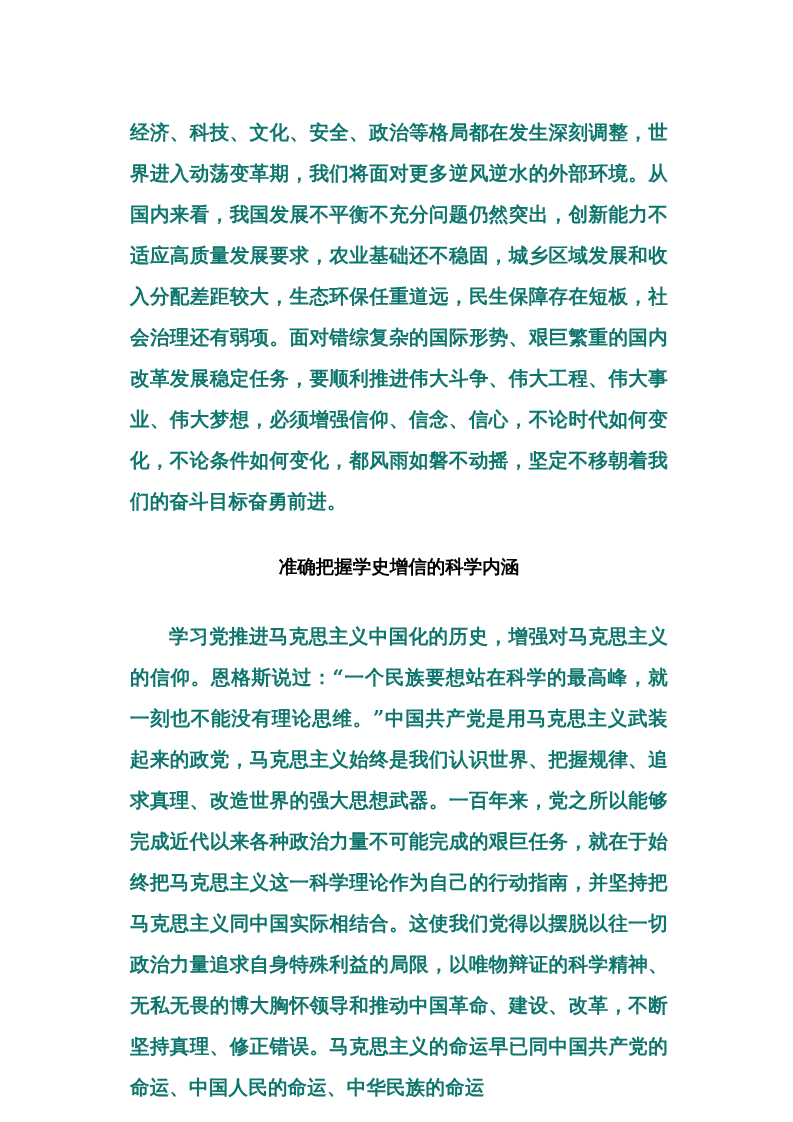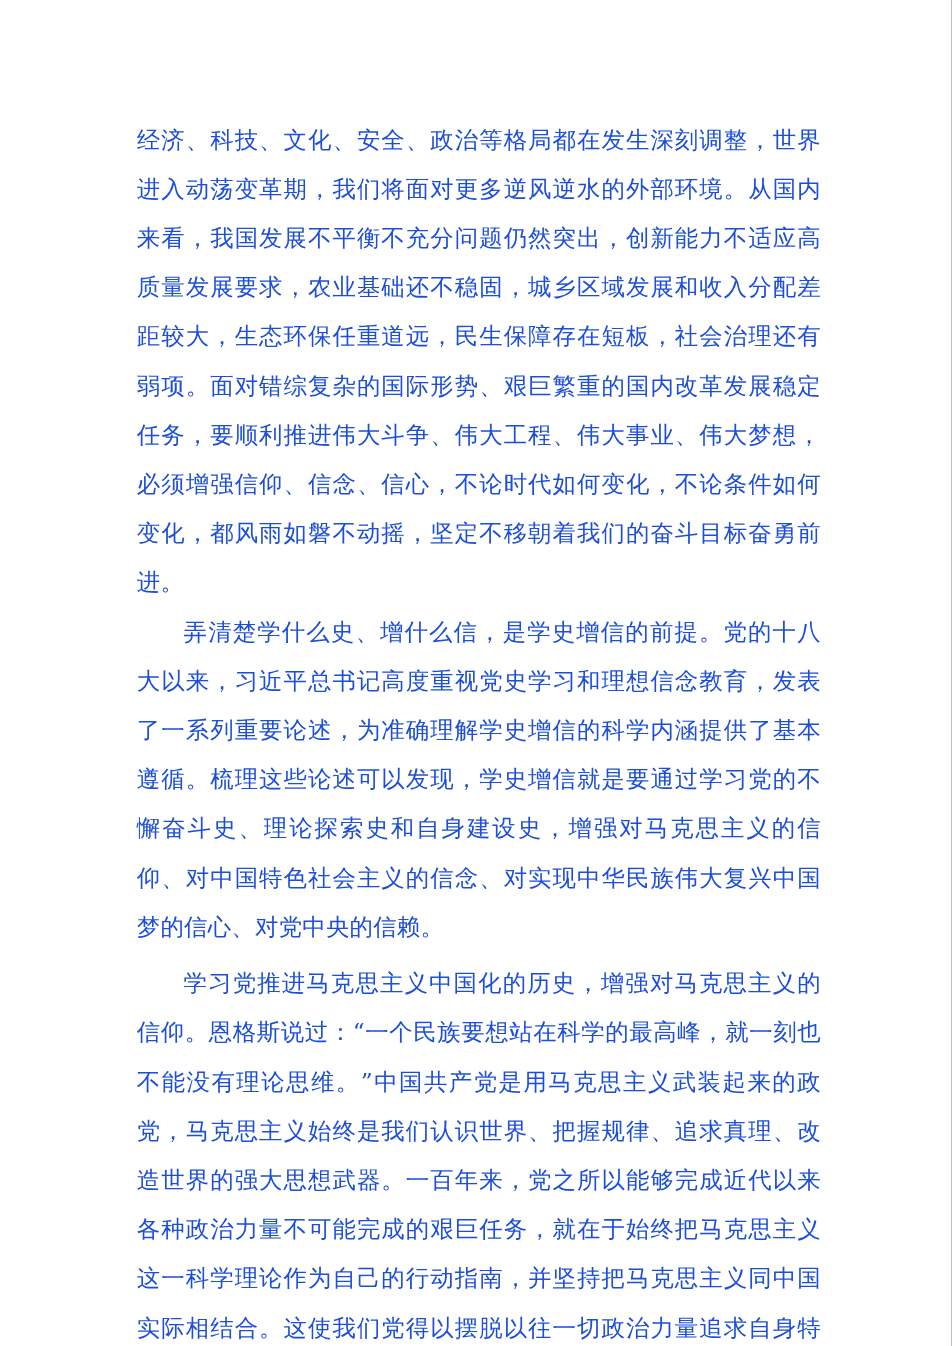--- a/index.html
+++ b/index.html
@@ -19,27 +19,28 @@
     box-sizing: border-box;
     overflow: hidden;
   }
   .content {
     position: absolute;
     left: 114px;
     top: 96px;
     width: 570px;
   }
   p.para {
-    margin: 0;
+    margin: 16px;
     font-size: 19.5px;
     line-height: 41px;
     text-align: justify;
     text-justify: inter-ideograph;
-    color: #1d4ed8;
+    color: #0f766e;
     letter-spacing: 0.2px;
+    font-weight: bold;
   }
   p.indent {
     text-indent: 2em;
   }
   h2.heading {
     margin: 0;
     padding: 12px 0 10px 0;
     font-size: 18.5px;
     line-height: 34px;
     font-weight: bold;
@@ -62,22 +63,22 @@
   }
 </style>
 </head>
 <body>
 
 <div class="page">
   <div class="content">
 
     <p class="para">经济、科技、文化、安全、政治等格局都在发生深刻调整，世界进入动荡变革期，我们将面对更多逆风逆水的外部环境。从国内来看，我国发展不平衡不充分问题仍然突出，创新能力不适应高质量发展要求，农业基础还不稳固，城乡区域发展和收入分配差距较大，生态环保任重道远，民生保障存在短板，社会治理还有弱项。面对错综复杂的国际形势、艰巨繁重的国内改革发展稳定任务，要顺利推进伟大斗争、伟大工程、伟大事业、伟大梦想，必须增强信仰、信念、信心，不论时代如何变化，不论条件如何变化，都风雨如磐不动摇，坚定不移朝着我们的奋斗目标奋勇前进。</p>
 
+    <h2 class="heading">准确把握学史增信的科学内涵</h2>
 
-    <p class="para indent">弄清楚学什么史、增什么信，是学史增信的前提。党的十八大以来，习近平总书记高度重视党史学习和理想信念教育，发表了一系列重要论述，为准确理解学史增信的科学内涵提供了基本遵循。梳理这些论述可以发现，学史增信就是要通过学习党的不懈奋斗史、理论探索史和自身建设史，增强对马克思主义的信仰、对中国特色社会主义的信念、对实现中华民族伟大复兴中国梦的信心、对党中央的信赖。</p>
 
     <div class="spacer"></div>
 
     <p class="para indent">学习党推进马克思主义中国化的历史，增强对马克思主义的信仰。恩格斯说过：“一个民族要想站在科学的最高峰，就一刻也不能没有理论思维。”中国共产党是用马克思主义武装起来的政党，马克思主义始终是我们认识世界、把握规律、追求真理、改造世界的强大思想武器。一百年来，党之所以能够完成近代以来各种政治力量不可能完成的艰巨任务，就在于始终把马克思主义这一科学理论作为自己的行动指南，并坚持把马克思主义同中国实际相结合。这使我们党得以摆脱以往一切政治力量追求自身特殊利益的局限，以唯物辩证的科学精神、无私无畏的博大胸怀领导和推动中国革命、建设、改革，不断坚持真理、修正错误。马克思主义的命运早已同中国共产党的命运、中国人民的命运、中华民族的命运</p>
 
   </div>
 
 </div>
 
 </body></html>

